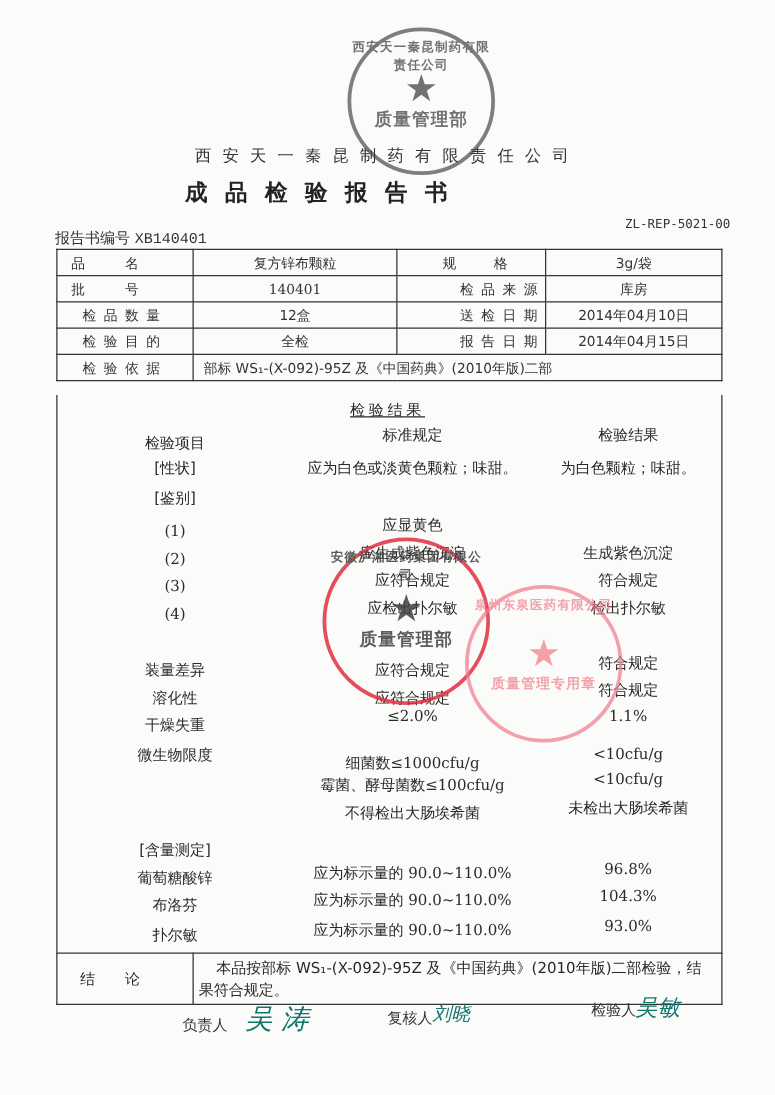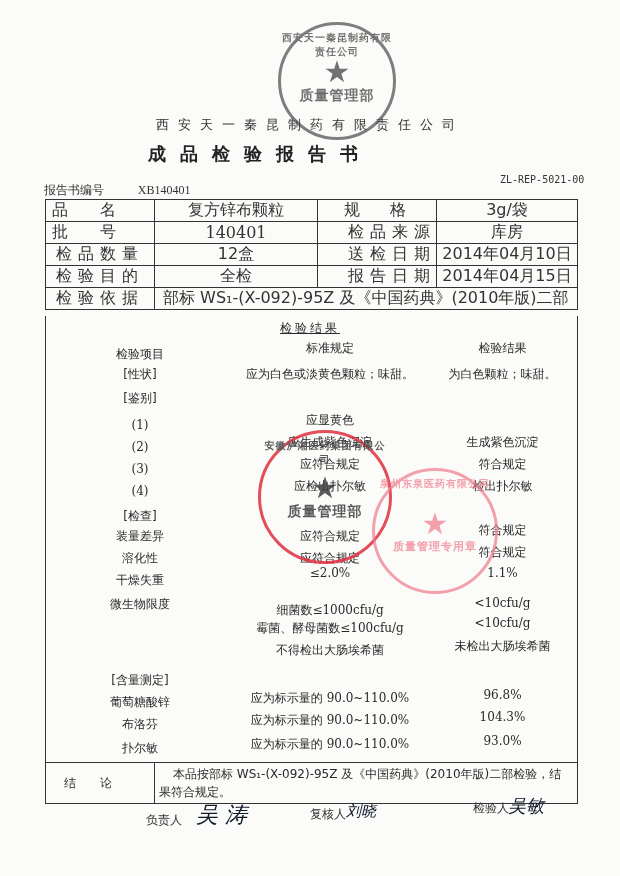--- a/index.html
+++ b/index.html
@@ -22,25 +22,25 @@
     position: absolute; top: 142px; left: 0; width: 520px; text-align: center;
     font-size: 18px; letter-spacing: 14px; font-weight: bold; color: #222;
   }
   .doc-code {
     position: absolute; top: 174px; left: 500px;
     font-family: "DejaVu Sans Mono", monospace; font-size: 10px; color: #333;
   }
   .report-no {
     position: absolute; top: 182px; left: 44px; font-size: 12px; color: #333;
   }
-  .report-no .num { font-family: Liberation Serif, serif; margin-left: 30px; }
+  .report-no .num { font-family: Liberation Mono, monospace; }
 
   table.info {
     position: absolute; top: 199px; left: 45px; width: 533px;
-    border-collapse: collapse; font-size: 16px;
+    border-collapse: collapse; font-size: 11px;
   }
   table.info td {
     border: 1px solid #333; height: 20px; padding: 0; text-align: center; color: #333;
   }
   table.info td.lbl { width: 108px; letter-spacing: 6px; }
   table.info td.lbl.wide { letter-spacing: 32px; }
   table.info td.v1 { width: 162px; }
   table.info td.lbl2 { width: 118px; letter-spacing: 6px; text-align: right; }
   table.info td.lbl2.wide { letter-spacing: 30px; }
   table.info td.basis { text-align: left; padding-left: 8px; }
@@ -65,21 +65,21 @@
     position: absolute; top: 762px; left: 45px; width: 533px;
     border-collapse: collapse; font-size: 12px;
   }
   table.concl td { border: 1px solid #333; padding: 2px 4px; vertical-align: middle; }
   table.concl td.lbl { width: 100px; text-align: center; letter-spacing: 24px; }
   table.concl td.txt { text-indent: 14px; line-height: 18px; }
 
   .sig { position: absolute; font-size: 12px; color: #333; }
   .signature {
     position: absolute; font-family: "DejaVu Serif", serif; font-style: italic;
-    color: #0f172a; font-size: 22px;
+    color: #0f766e; font-size: 22px;
   }
 
   .stamp {
     position: absolute; border-radius: 50%; border: 3px solid;
     display: flex; align-items: center; justify-content: center;
     flex-direction: column; opacity: 0.85; pointer-events: none;
   }
   .stamp .star { font-size: 30px; line-height: 30px; }
   .stamp .label { font-size: 14px; font-weight: bold; letter-spacing: 1px; }
   .stamp .ring {
@@ -171,23 +171,20 @@
   <div class="row" style="top:456px">
     <span class="c1 mono" style="top:6px">(3)</span>
     <span class="c2">应符合规定</span>
     <span class="c3">符合规定</span>
   </div>
   <div class="row" style="top:478px">
     <span class="c1 mono" style="top:6px">(4)</span>
     <span class="c2">应检出扑尔敏</span>
     <span class="c3">检出扑尔敏</span>
   </div>
-  <div class="row" style="top:508px">
-    <span class="c1">[检查]</span>
-  </div>
   <div class="row" style="top:528px">
     <span class="c1">装量差异</span>
     <span class="c2">应符合规定</span>
     <span class="c3" style="top:-6px">符合规定</span>
   </div>
   <div class="row" style="top:550px">
     <span class="c1">溶化性</span>
     <span class="c2">应符合规定</span>
     <span class="c3" style="top:-6px">符合规定</span>
   </div>

